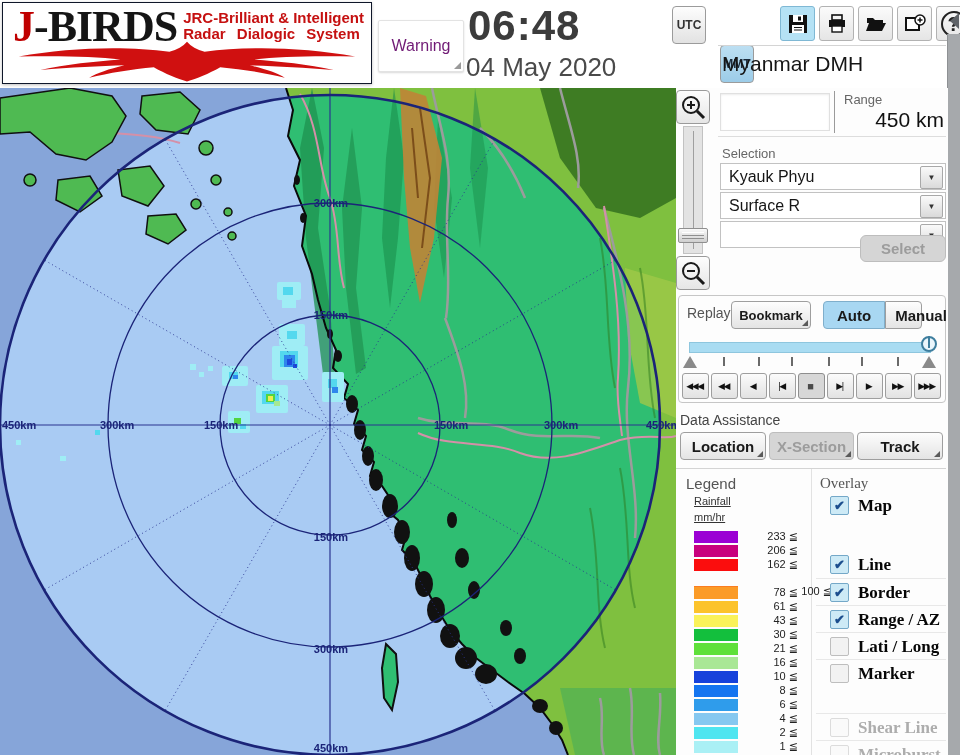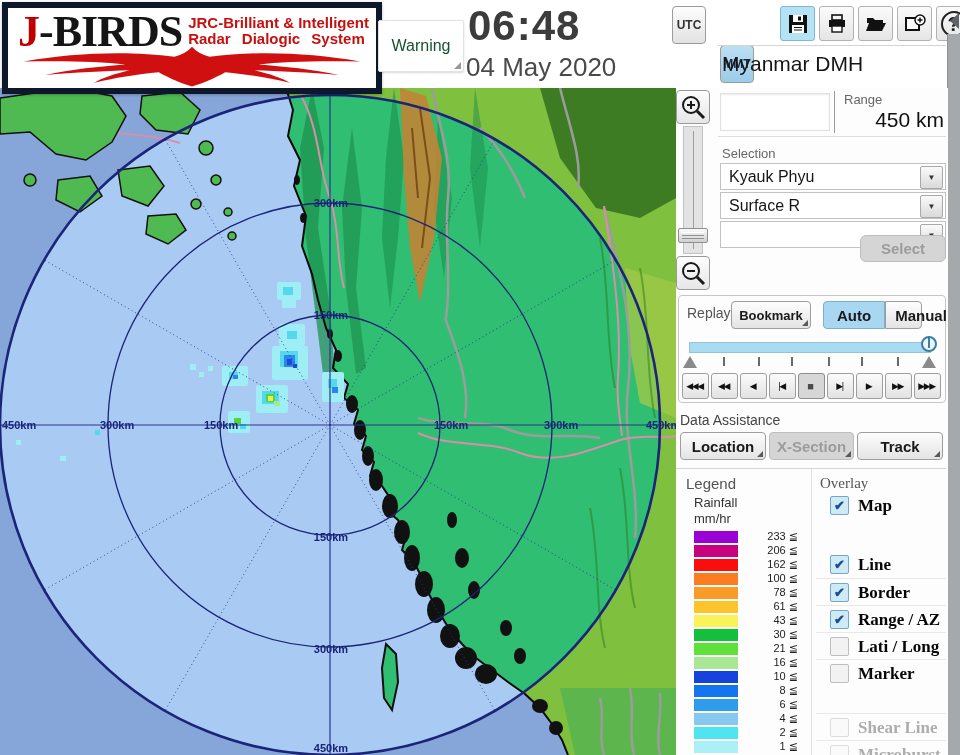--- a/index.html
+++ b/index.html
@@ -1,30 +1,30 @@
 <!DOCTYPE html>
 <html><head>
 <meta charset="utf-8">
 <style>
   html,body{margin:0;padding:0;background:#888;}
   #app{position:relative;width:960px;height:755px;background:#FFFFFF;overflow:hidden;
        font-family:"Liberation Sans",sans-serif;-webkit-font-smoothing:antialiased;}
   .abs{position:absolute;}
 
   
-  .logo-card{left:2px;top:2px;width:368px;height:80px;background:#fff;border:6px solid #0f172a;
+  .logo-card{left:2px;top:2px;width:368px;height:80px;background:#fff;border:1px solid #0f172a;
              box-shadow:0 1px 3px rgba(0,0,0,.25);}
   .logo-row{position:absolute;left:10px;top:2px;display:flex;align-items:flex-start;}
   .logo-title{font-family:"Liberation Serif",serif;font-weight:bold;font-size:44px;line-height:44px;color:#151515;letter-spacing:-1px;}
   .logo-title .j{color:#C00000;}
   .logo-sub{margin:5px 0 0 6px;color:#C51010;font-weight:bold;font-size:15px;line-height:16px;white-space:nowrap;}
   .logo-sub .l2{word-spacing:7px;}
   .eagle{position:absolute;left:8px;top:32px;width:352px;height:48px;}
   .warning-btn{left:378px;top:20px;width:84px;height:50px;background:#fff;border:1px solid #E3E3E3;border-radius:2px;
-               box-shadow:0 1px 2px rgba(0,0,0,.15);color:#14532d;font-size:16px;display:flex;align-items:center;justify-content:center;}
+               box-shadow:0 1px 2px rgba(0,0,0,.15);color:#701a75;font-size:16px;display:flex;align-items:center;justify-content:center;}
   .corner:after{content:"";position:absolute;right:2px;bottom:2px;width:0;height:0;
                 border-left:7px solid transparent;border-bottom:7px solid #9A9A9A;}
   .corner-dark:after{content:"";position:absolute;right:2px;bottom:2px;width:0;height:0;
                 border-left:6px solid transparent;border-bottom:6px solid #5A5A5A;}
   .clock-time{left:468px;top:2px;font-size:42px;font-weight:bold;color:#3C3C3C;letter-spacing:1px;}
   .clock-date{left:466px;top:52px;font-size:26px;color:#4A4A4A;}
   .tz-btn{left:672px;width:34px;height:38px;border:1px solid #9B9B9B;border-radius:4px;font-size:12px;font-weight:bold;
           display:flex;align-items:center;justify-content:center;color:#333;box-sizing:border-box;}
   .tz-utc{top:6px;background:linear-gradient(#FDFDFD,#E2E2E2);}
   .tz-mmt{top:45px;background:linear-gradient(#BCDFF2,#9CCCE8);color:#1A2A3A;margin-left:48px;}
@@ -73,21 +73,21 @@
           display:flex;align-items:center;justify-content:center;font-size:9px;letter-spacing:-1.5px;color:#111;padding-right:2px;box-sizing:border-box;}
   .pb-btn.stop{background:#D7D7D7;border-color:#8E8E8E;font-size:11px;letter-spacing:0;color:#4A4A4A;}
 
   .da-label{left:680px;top:412px;font-size:14px;color:#444;}
   .da-btn{top:432px;height:28px;font-size:15px;}
   .divider-da{left:676px;top:468px;width:270px;}
 
   
   .legend-col{left:676px;top:469px;width:136px;height:286px;border-right:1px solid #E2E2E2;box-sizing:border-box;}
   .legend-label{position:absolute;left:10px;top:6px;font-size:15px;color:#555;}
-  .lg-unit{position:absolute;left:18px;font-size:13px;color:#333;}
+  .lg-unit{position:absolute;left:18px;font-size:11px;color:#333;text-decoration:underline;}
   .lg-row{position:absolute;left:18px;width:112px;height:14px;}
   .lg-swatch{position:absolute;left:0;top:1px;width:44px;height:12px;}
   .lg-val{position:absolute;right:8px;top:0;width:60px;text-align:right;font-size:11px;color:#222;}
 
   
   .overlay-col{left:812px;top:469px;width:136px;height:286px;font-family:Liberation Serif, serif;}
   .ov-label{position:absolute;left:8px;top:6px;font-size:15px;color:#555;}
   .ov-row{position:absolute;left:4px;width:130px;height:27px;border-top:1px solid #E8E8E8;}
   .ov-row.first{border-top:none;}
   .cb{position:absolute;left:14px;top:4px;width:19px;height:19px;box-sizing:border-box;border:1px solid #BEBEBE;background:#F2F2F2;
@@ -412,21 +412,21 @@
         <span class="lg-val">233 ≦</span>
       </div>
     <div class="lg-row" style="top:75px;">
         <span class="lg-swatch" style="background-color: rgb(200, 1, 126);"></span>
         <span class="lg-val">206 ≦</span>
       </div>
     <div class="lg-row" style="top:89px;">
         <span class="lg-swatch" style="background-color: rgb(251, 13, 13);"></span>
         <span class="lg-val">162 ≦</span>
       </div>
-    <div class="lg-row" style="top:103px;">
+    <div class="lg-row" style="top:116px;padding-left:34px;">
         <span class="lg-swatch" style="background-color: rgb(251, 125, 34);"></span>
         <span class="lg-val">100 ≦</span>
       </div>
     <div class="lg-row" style="top:117px;">
         <span class="lg-swatch" style="background-color: rgb(251, 155, 39);"></span>
         <span class="lg-val">78 ≦</span>
       </div>
     <div class="lg-row" style="top:131px;">
         <span class="lg-swatch" style="background-color: rgb(252, 195, 43);"></span>
         <span class="lg-val">61 ≦</span>

